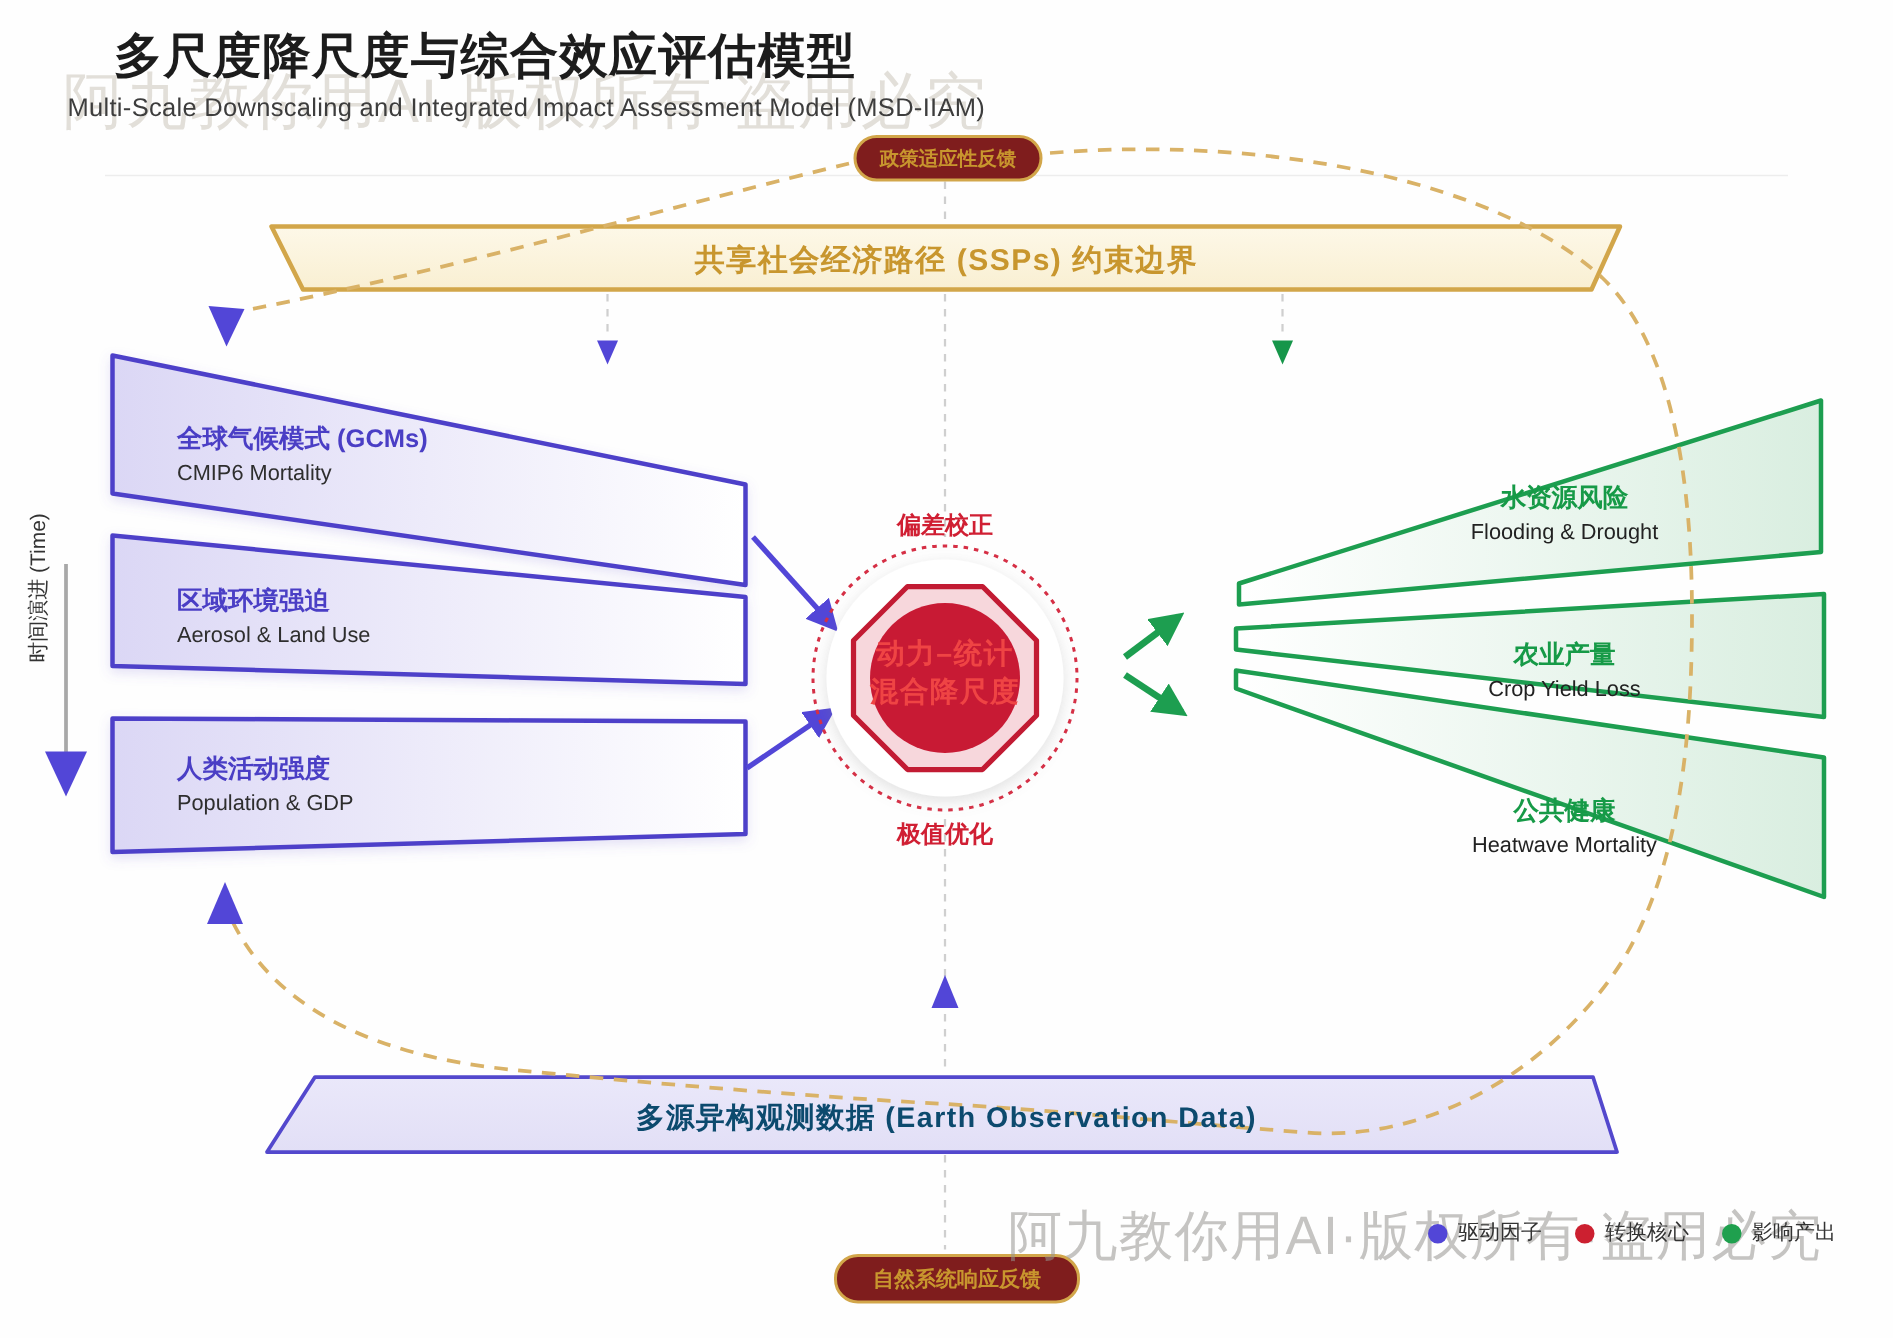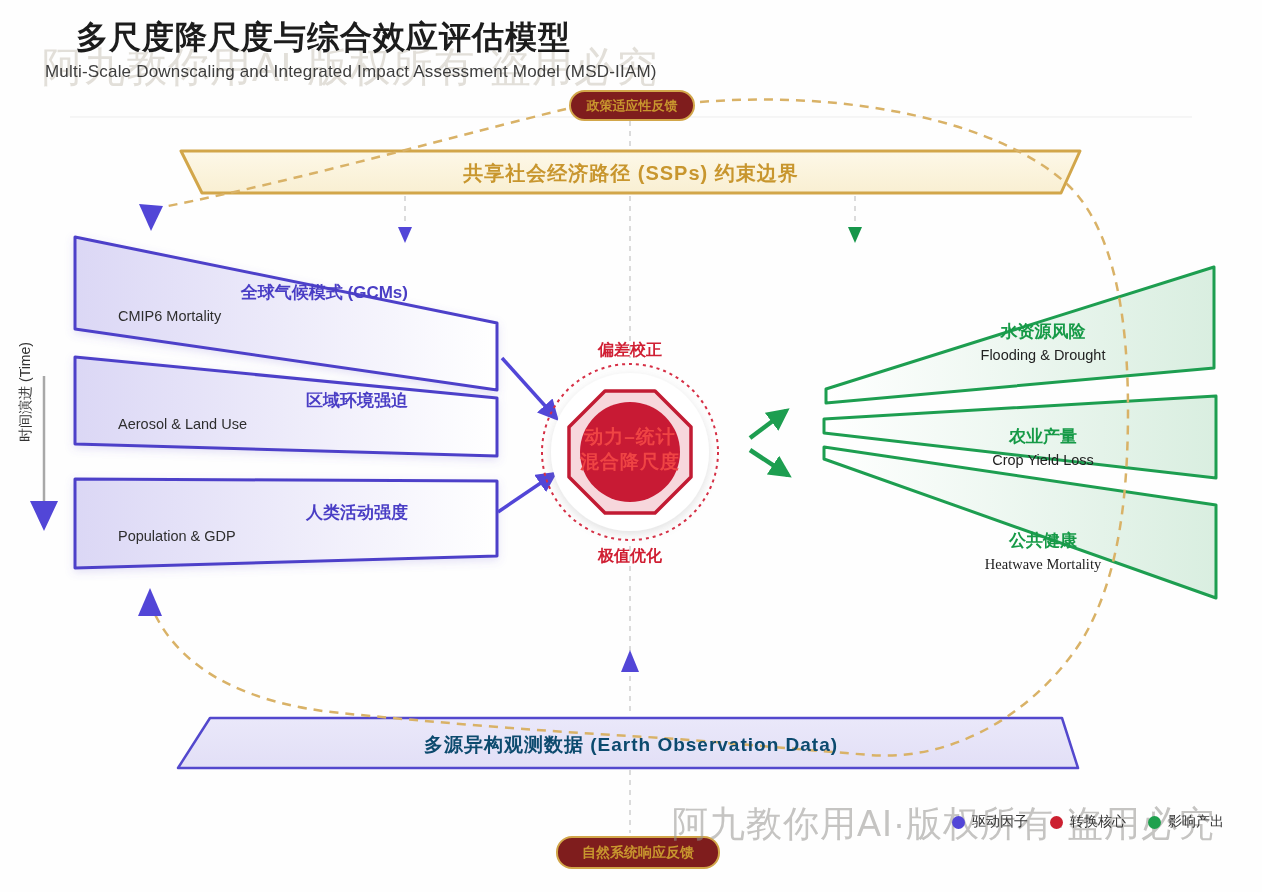--- a/index.html
+++ b/index.html
@@ -19,21 +19,21 @@
     border:2px solid #d2a64a;border-radius:16px;background:#7f1d1d;
     color:#c8962e;font-weight:bold;}
   .badge-top{left:569px;top:90px;width:122px;height:27px;font-size:13px;}
   .badge-bottom{left:556px;top:836px;width:160px;height:29px;font-size:14px;}
   
   .band-label{width:800px;left:231px;text-align:center;font-weight:bold;letter-spacing:1px;}
   .band-ssp{top:160px;font-size:20px;color:#c8962e;}
   .band-eod{top:732px;font-size:19px;color:#0c4a6e;}
   
   .drv-label{left:118px;width:290px;}
-  .drv-title{font-size:17px;font-weight:bold;color:#4a3ec5;text-align:right;}
+  .drv-title{font-size:17px;font-weight:bold;color:#4a3ec5;}
   .drv-sub{font-size:14.5px;color:#2e2e2e;margin-top:4px;}
   
   .imp-label{left:903px;width:280px;text-align:center;}
   .imp-title{font-size:17px;font-weight:bold;color:#169a47;}
   .imp-sub{font-size:14.5px;color:#222;margin-top:4px;}
   
   .core-note{left:545px;width:170px;text-align:center;font-size:16px;font-weight:bold;color:#d01f33;}
   .core-text{left:550px;top:425px;width:160px;text-align:center;color:#ef4444;
     font-size:19px;font-weight:bold;line-height:1.3;letter-spacing:1px;}
   
@@ -165,21 +165,21 @@
   </div>
 
   <div class="abs imp-label" style="top:320px;">
     <div class="imp-title">水资源风险</div>
     <div class="imp-sub">Flooding &amp; Drought</div>
   </div>
   <div class="abs imp-label" style="top:425px;">
     <div class="imp-title">农业产量</div>
     <div class="imp-sub">Crop Yield Loss</div>
   </div>
-  <div class="abs imp-label" style="top:529px;font-family:Liberation Serif, serif;">
+  <div class="abs imp-label" style="top:529px;">
     <div class="imp-title">公共健康</div>
     <div class="imp-sub">Heatwave Mortality</div>
   </div>
 
   <div class="abs core-note" style="top:340px;">偏差校正</div>
   <div class="abs core-note" style="top:546px;">极值优化</div>
   <div class="abs core-text">
     <div>动力–统计</div>
     <div>混合降尺度</div>
   </div>

